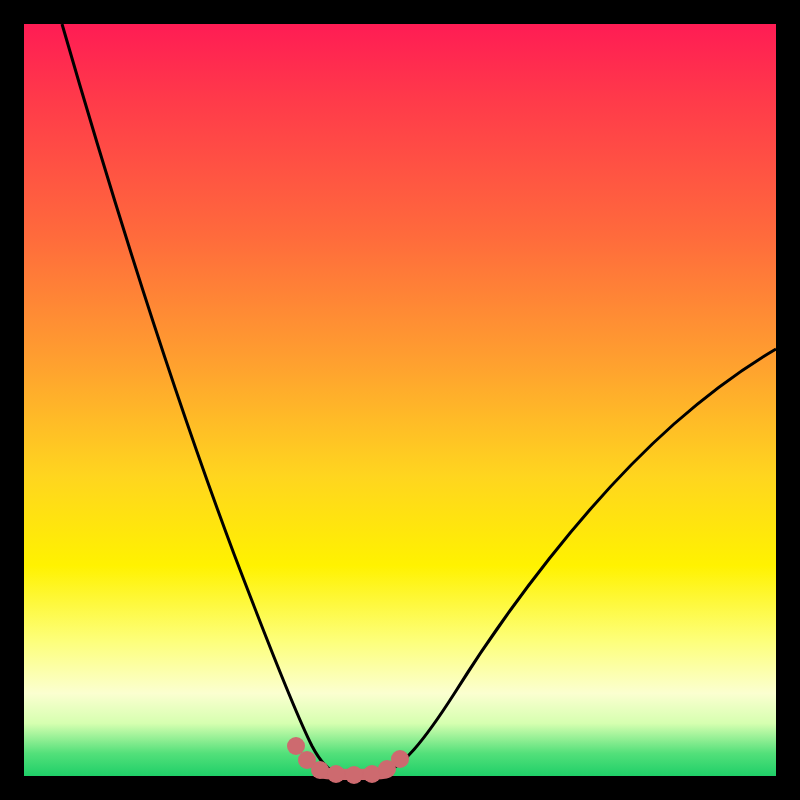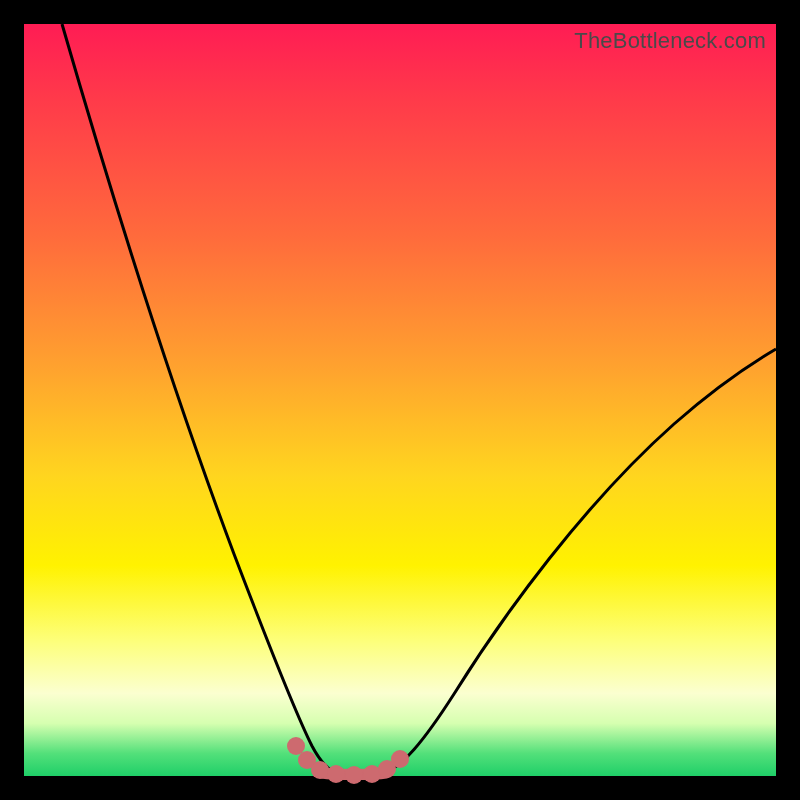--- a/index.html
+++ b/index.html
@@ -55,21 +55,20 @@
     height: 752px;
     overflow: visible;
   }
 </style>
 </head>
 <body>
 
 <div class="frame">
   <div class="plot-area">
 
-    <div class="attribution">TheBottleneck.com</div>
 
     <svg class="overlay" viewBox="0 0 752 752" preserveAspectRatio="none">
 
       <path d="M 38 0
                C 90 180, 150 370, 210 530
                C 250 635, 272 690, 288 722
                C 296 737, 302 744, 310 748" fill="none" stroke="#000" stroke-width="3"></path>
 
       <path d="M 362 748
                C 378 742, 398 720, 430 670

